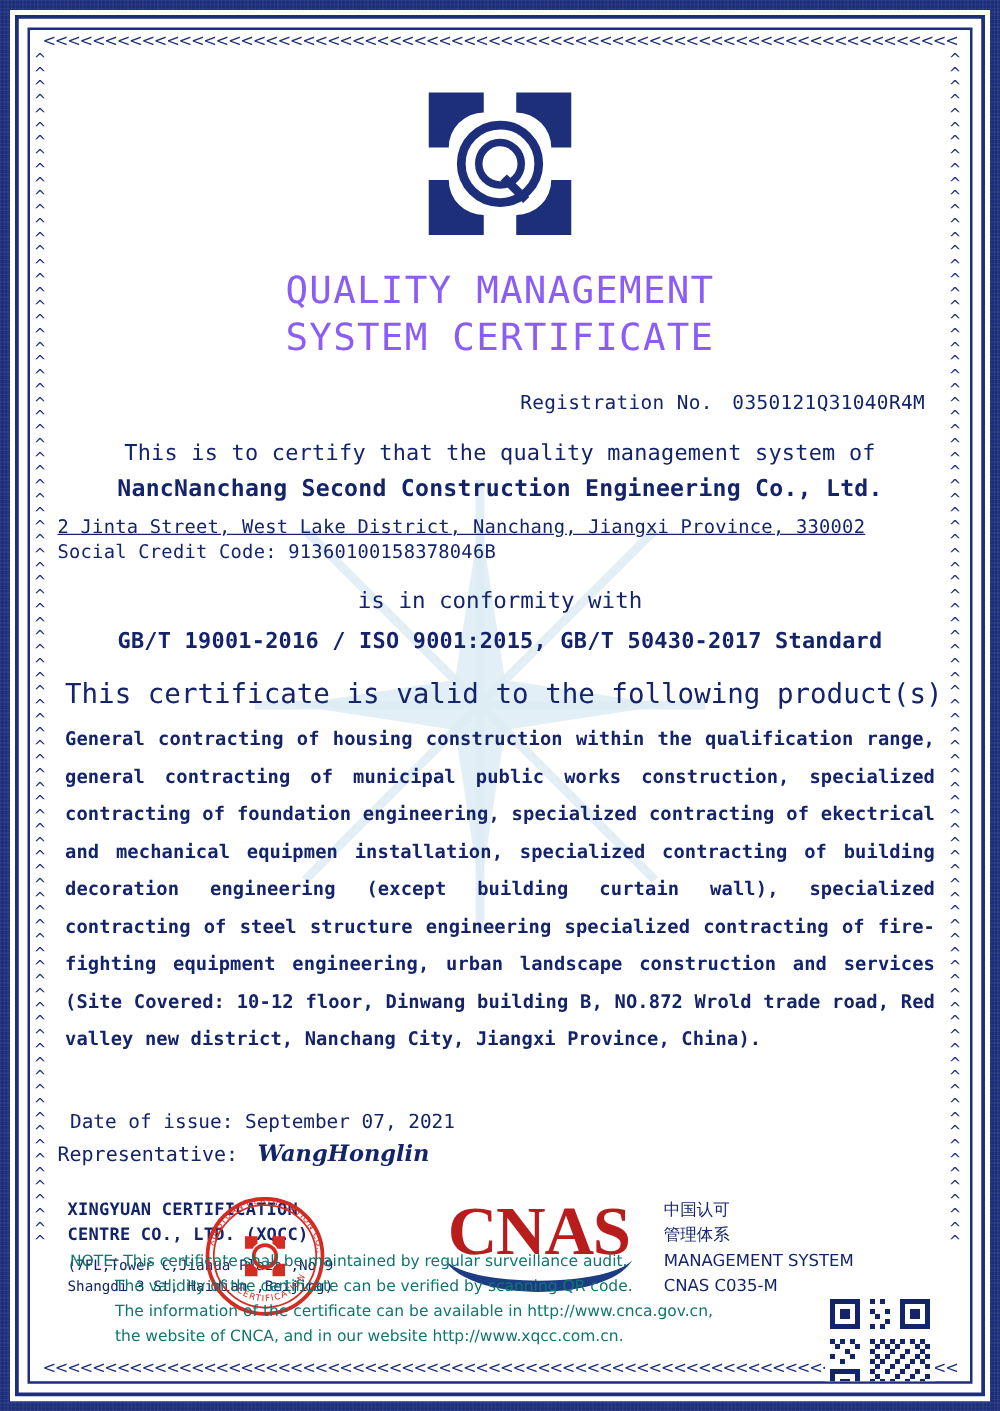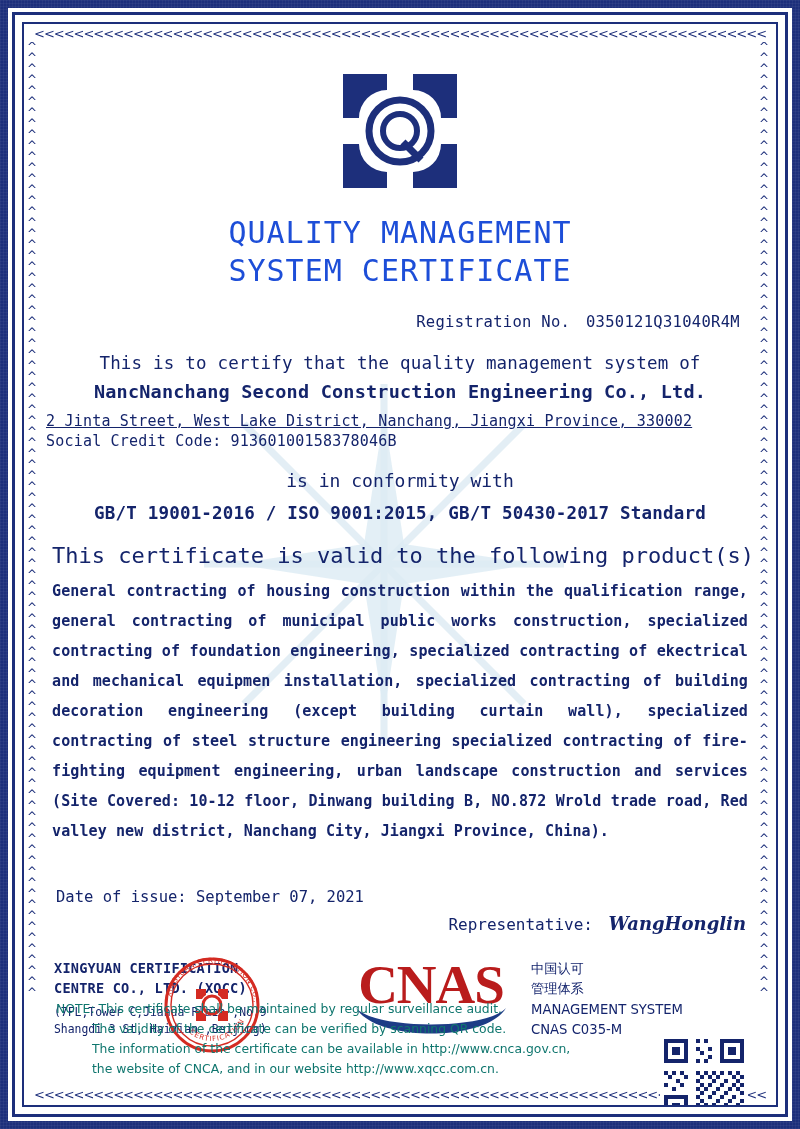--- a/index.html
+++ b/index.html
@@ -86,21 +86,21 @@
 
   .logo-wrap { text-align: center; margin-top: 20px; }
   .logo { display: inline-block; }
 
   .title {
     text-align: center;
     font-size: 30px;
     letter-spacing: 1px;
     line-height: 1.28;
     margin-top: 16px;
-    color: #1d4ed8;
+    color: #8b5cf6;
   }
 
   .reg-line {
     text-align: right;
     font-size: 15.5px;
     margin-top: 22px;
     padding-right: 14px;
     letter-spacing: .3px;
   }
   .reg-no { margin-left: 6px; }
@@ -158,21 +158,20 @@
 
   .dates {
     margin-top: 40px;
     padding-left: 10px;
     font-size: 15.5px;
     line-height: 1.5;
   }
   .rep-row {
     margin-top: 4px;
     padding-right: 8px;
-    text-align: right;
     font-size: 16px;
   }
   .rep-name {
     font-family: "DejaVu Serif", serif;
     font-style: italic;
     font-weight: bold;
     font-size: 18px;
     margin-left: 6px;
   }
 

